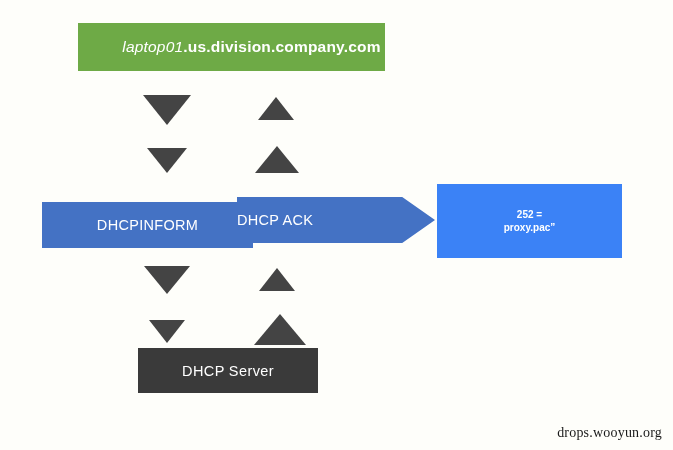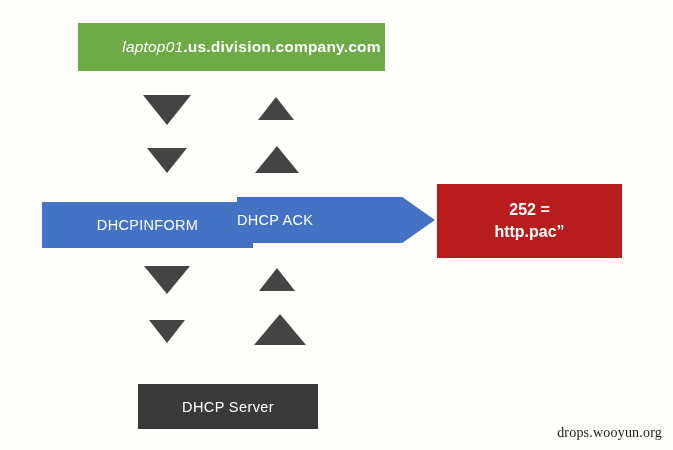--- a/index.html
+++ b/index.html
@@ -80,31 +80,31 @@
     );
     justify-content: flex-start;
   }
 
   
   #option252-node {
     left: 437px;
     top: 184px;
     width: 185px;
     height: 74px;
-    background: #b91c1c;
-    font-size: 16px;
+    background: #3b82f6;
+    font-size: 10px;
     font-weight: bold;
     line-height: 1.35;
     flex-direction: column;
   }
 
   
   #dhcpserver-node {
     left: 138px;
-    top: 384px;
+    top: 348px;
     width: 180px;
     height: 45px;
     background: #3A3A3A;
     font-size: 14.5px;
     letter-spacing: 0.4px;
   }
 
   
   .tri {
     position: absolute;
@@ -192,21 +192,21 @@
   <div class="node" id="dhcpinform-node">
     <span>DHCPINFORM</span>
   </div>
 
   <div class="node" id="dhcpack-node">
     <span>DHCP ACK</span>
   </div>
 
   <div class="node" id="option252-node">
     <span>252 =</span>
-    <span>http.pac”</span>
+    <span>proxy.pac”</span>
   </div>
 
   <div class="tri tri-down" id="arrow-down-3"></div>
   <div class="tri tri-down" id="arrow-down-4"></div>
   <div class="tri tri-up" id="arrow-up-3"></div>
   <div class="tri tri-up" id="arrow-up-4"></div>
 
   <div class="node" id="dhcpserver-node">
     <span>DHCP Server</span>
   </div>

